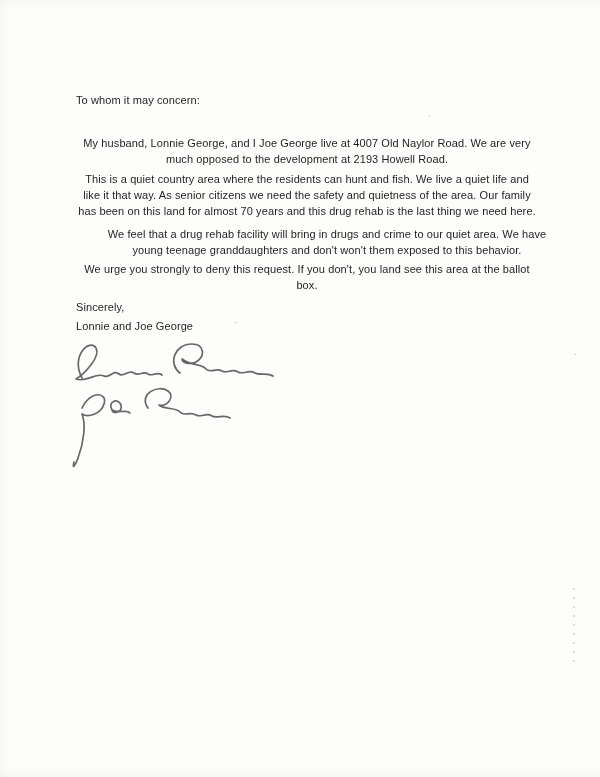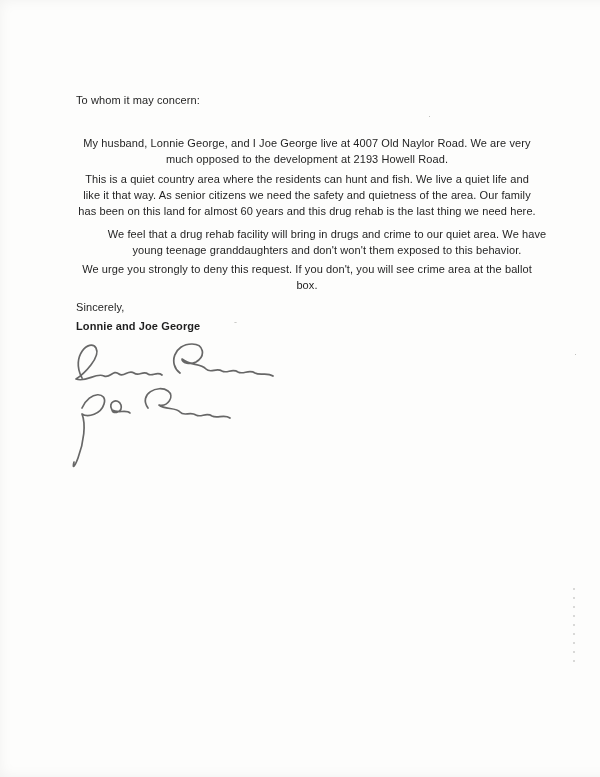--- a/index.html
+++ b/index.html
@@ -58,29 +58,29 @@
 </head>
 <body>
 
 <div class="page">
 
   <div class="txt" style="top:92px;left:76px;"></div>
   <div class="txt" style="top:92px;left:76px;">To whom it may concern:</div>
 
   <div class="txt para" style="top:135px;left:76px;">My husband, Lonnie George, and I Joe George live at 4007 Old Naylor Road. We are very much opposed to the development at 2193 Howell Road.</div>
 
-  <div class="txt para" style="top:171px;left:76px;">This is a quiet country area where the residents can hunt and fish. We live a quiet life and like it that way. As senior citizens we need the safety and quietness of the area. Our family has been on this land for almost 60 years and this drug rehab is the last thing we need here.</div>
+  <div class="txt para" style="top:171px;left:76px;">This is a quiet country area where the residents can hunt and fish. We live a quiet life and like it that way. As senior citizens we need the safety and quietness of the area. Our family has been on this land for almost 70 years and this drug rehab is the last thing we need here.</div>
 
   <div class="txt para" style="top:226px;left:88px;margin-left:8px;">We feel that a drug rehab facility will bring in drugs and crime to our quiet area. We have young teenage granddaughters and don't won't them exposed to this behavior.</div>
 
-  <div class="txt para" style="top:261px;left:76px;">We urge you strongly to deny this request. If you don't, you will see crime area at the ballot box.</div>
+  <div class="txt para" style="top:261px;left:76px;">We urge you strongly to deny this request. If you don't, you land see this area at the ballot box.</div>
 
   <div class="txt" style="top:299px;left:76px;">Sincerely,</div>
 
-  <div class="txt" style="top:318px;left:76px;font-weight:bold;">Lonnie and Joe George</div>
+  <div class="txt" style="top:318px;left:76px;">Lonnie and Joe George</div>
 
   <svg class="sig-svg" style="top:336px;left:68px;" width="210" height="52" viewBox="0 0 210 52" role="img" aria-label="Lonnie George">
     <path d="M14,42 C2,20 22,2 28,12 C33,21 16,38 8,43 C18,47 28,36 36,40
              C42,43 45,33 51,38 C56,42 60,33 66,37 C71,41 75,34 80,38
              C84,41 89,35 94,39"></path>
     <path d="M112,37 C100,28 106,8 124,8 C136,8 138,20 128,26 C122,29 114,27 114,23
              C122,30 132,27 138,33 C143,38 148,31 154,35 C159,38 164,32 170,36
              C175,39 181,33 187,37 C192,40 199,36 205,40"></path>
   </svg>
 

